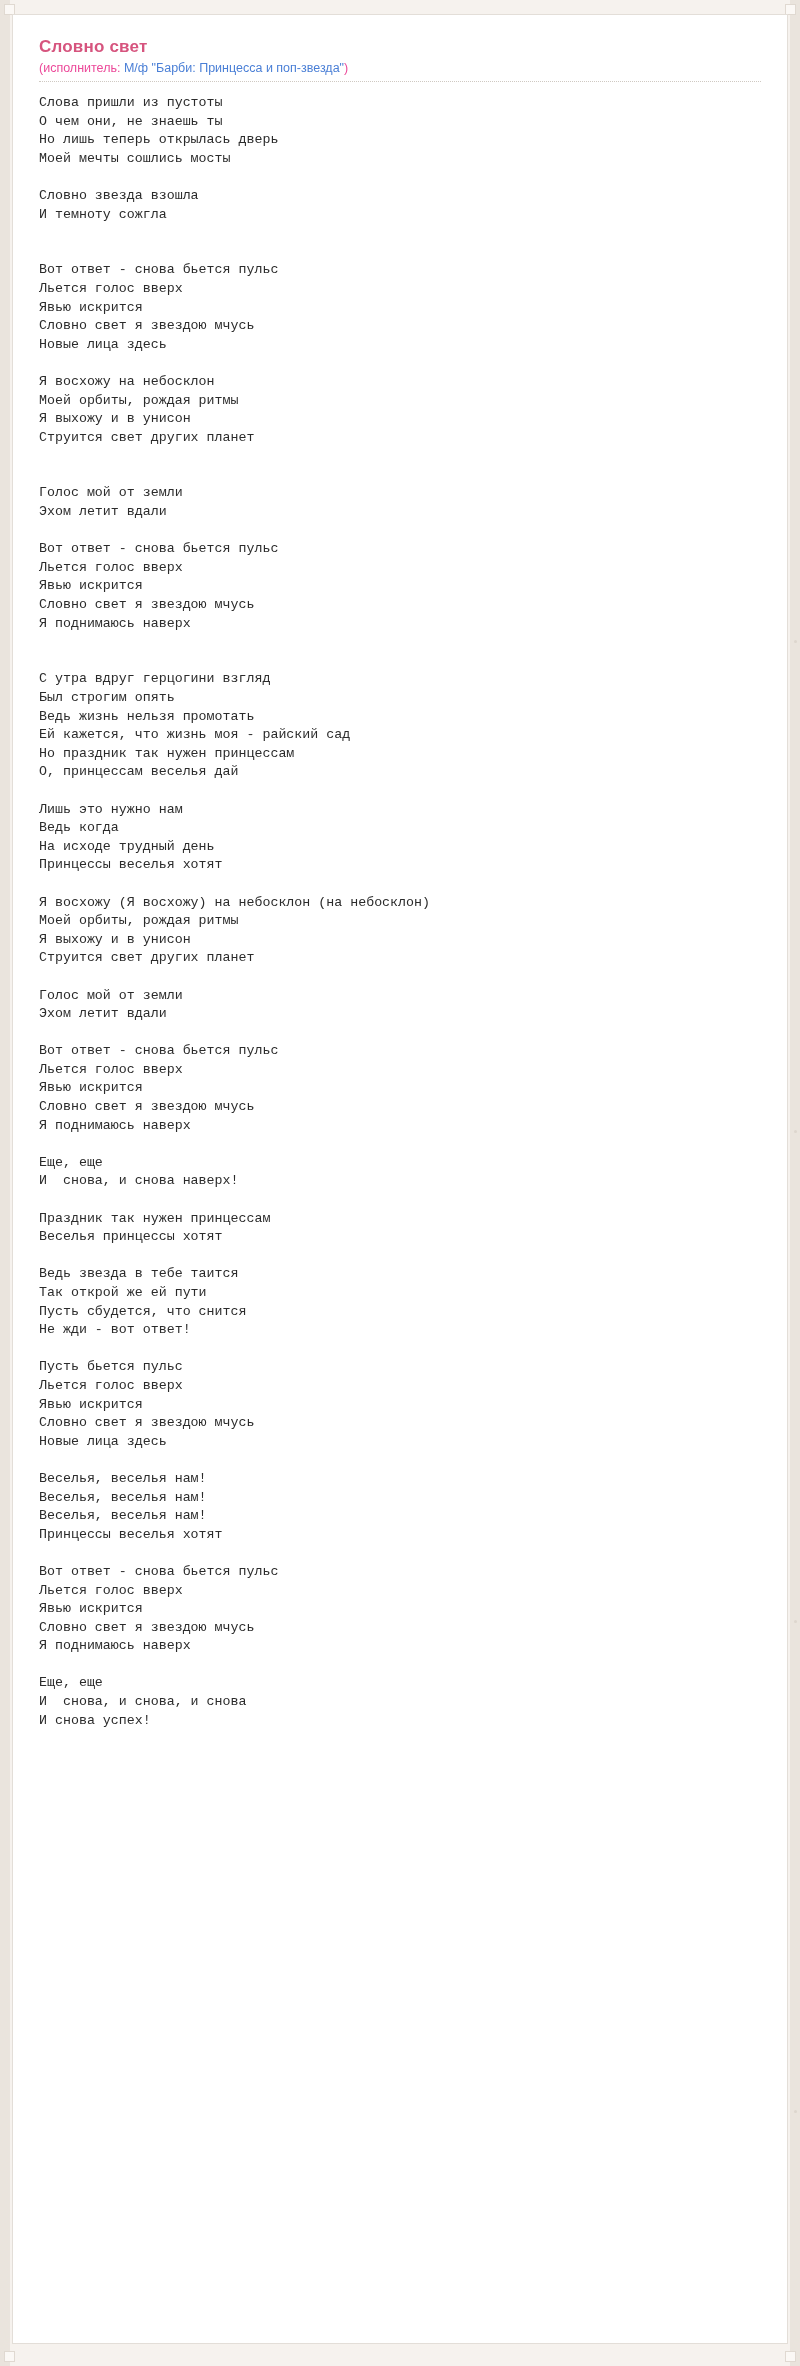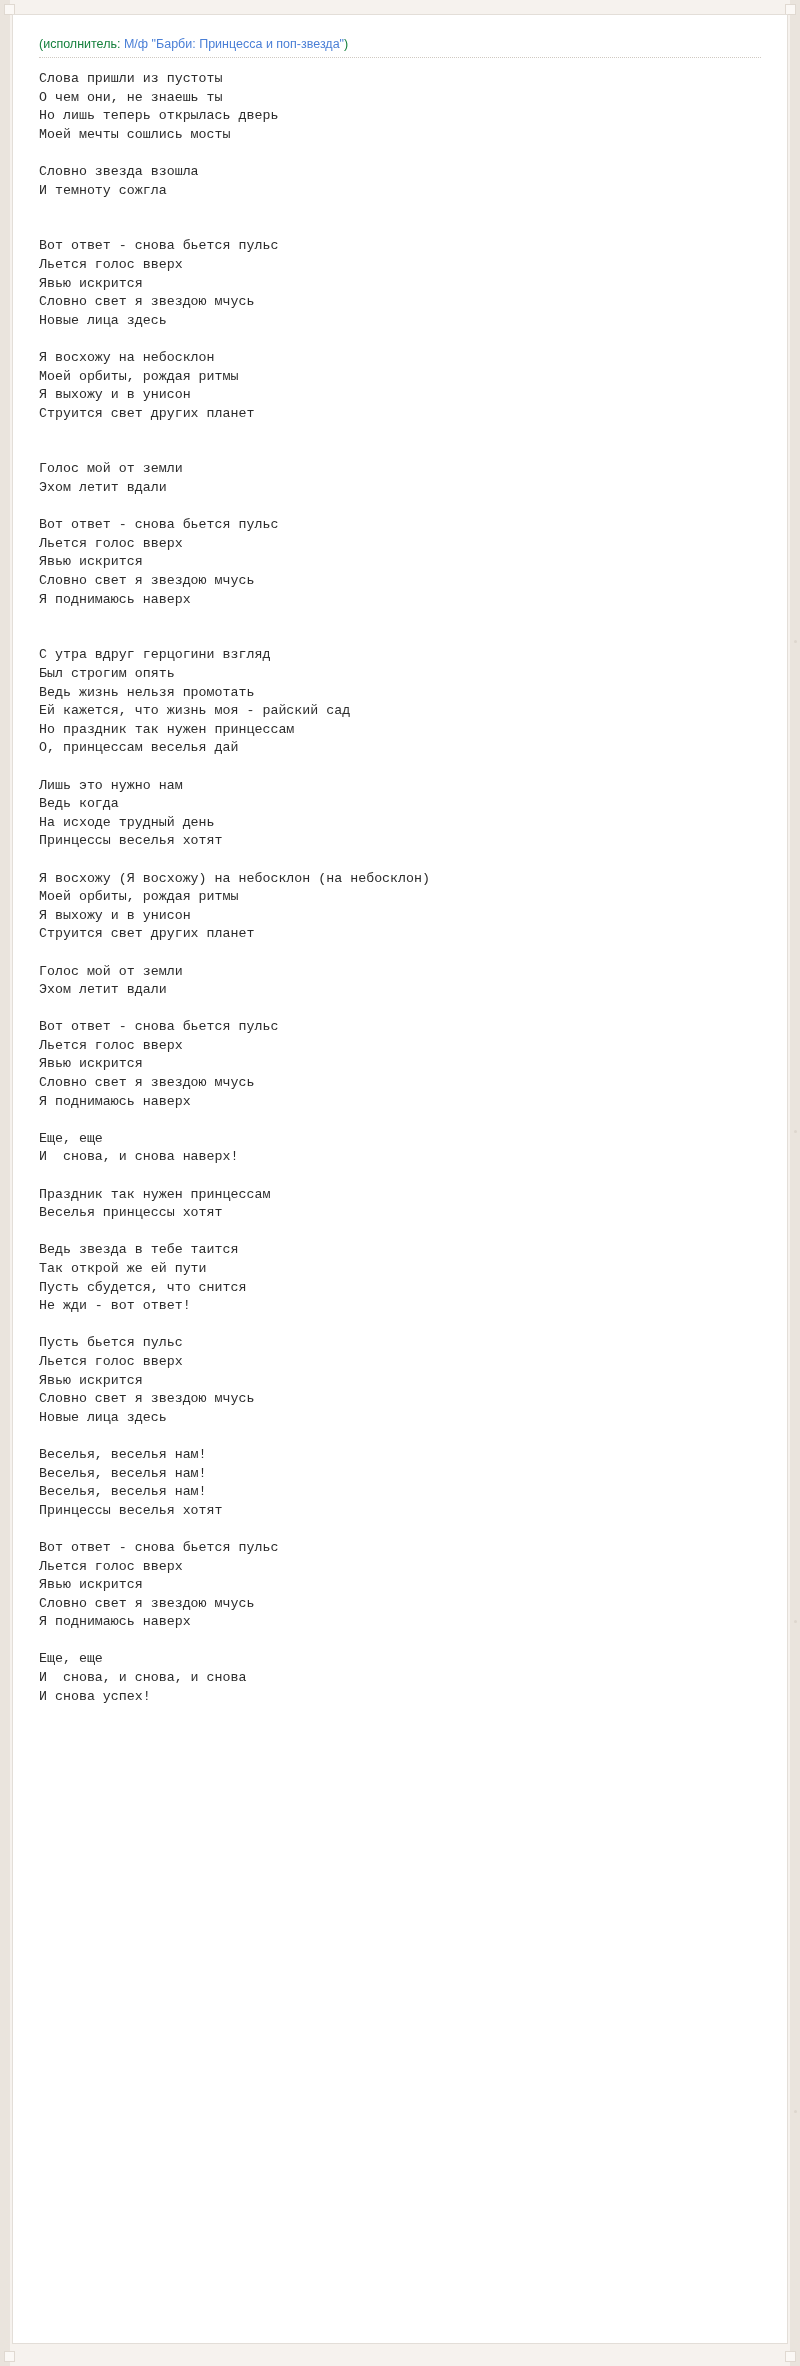--- a/index.html
+++ b/index.html
@@ -38,21 +38,21 @@
     color: #d6547e;
     margin: 0 0 4px 0;
     letter-spacing: 0.2px;
   }
   .performer-line {
     font-size: 12.5px;
     color: #3a3a3a;
     margin: 0 0 6px 0;
   }
   .performer-label {
-    color: #15803d;
+    color: #ec4899;
   }
   .performer-link {
     color: #4a7fd6;
     text-decoration: none;
   }
   .divider {
     border: none;
     border-top: 1px dotted #cfc9c2;
     margin: 6px 0 12px 0;
     height: 0;
@@ -92,20 +92,21 @@
   <div class="corner-mark" style="bottom:4px; left:4px;"></div>
   <div class="corner-mark" style="bottom:4px; right:4px;"></div>
 
   <div class="edge-dot" style="top:640px;"></div>
   <div class="edge-dot" style="top:1130px;"></div>
   <div class="edge-dot" style="top:1620px;"></div>
   <div class="edge-dot" style="top:2110px;"></div>
 
   <div class="paper">
 
+    <h1 class="song-title">Словно свет</h1>
 
     <div class="performer-line">
       <span class="performer-label">(исполнитель: </span><a class="performer-link" href="#">М/ф "Барби: Принцесса и поп-звезда"</a><span class="performer-label">)</span>
     </div>
 
     <hr class="divider">
 
     <pre class="lyrics">Слова пришли из пустоты
 О чем они, не знаешь ты
 Но лишь теперь открылась дверь

